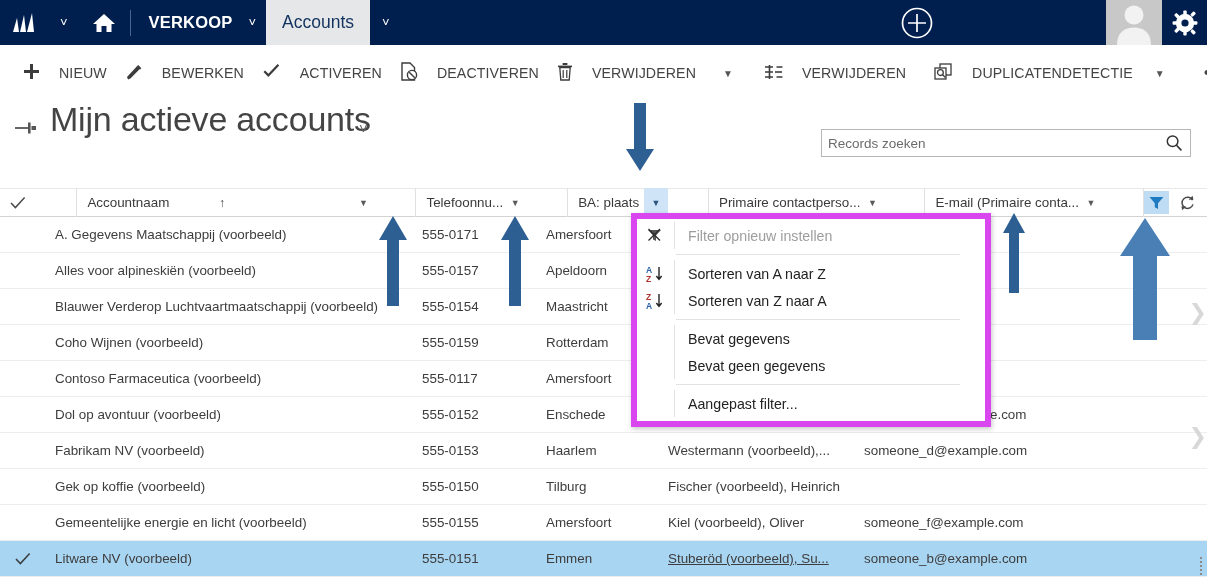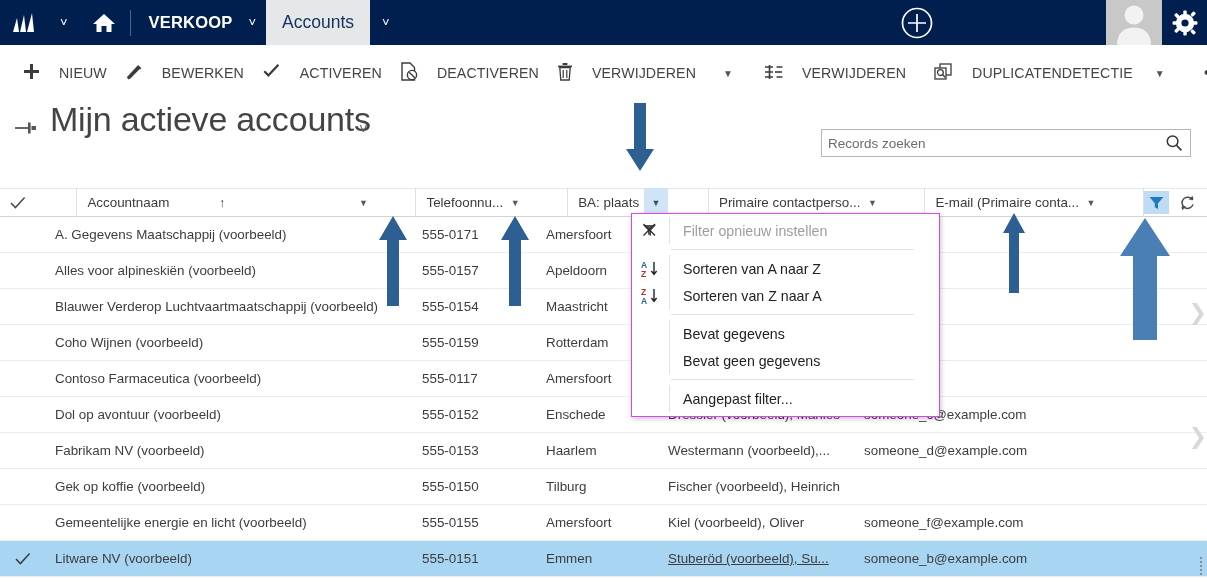--- a/index.html
+++ b/index.html
@@ -166,22 +166,22 @@
     display: flex; align-items: center; justify-content: center;
   }
   .refresh-btn {
     width: 26px; height: 23px; display: flex;
     align-items: center; justify-content: center;
   }
 
   
   .ctxmenu {
     position: absolute; left: 631px; top: 213px;
-    width: 309px; background: #ffffff;
-    border: 1px solid #d946ef;
+    width: 360px; background: #ffffff;
+    border: 6px solid #d946ef;
     box-shadow: 1px 2px 5px rgba(0,0,0,.22);
     z-index: 40; padding: 3px 12px 4px 0;
   }
   .ctxitem {
     display: flex; align-items: center; height: 27px;
     font-size: 14.2px; color: #222;
   }
   .ctxitem.disabled { color: #9d9d9d; }
   .ctxicon {
     width: 38px; height: 27px; display: flex;

